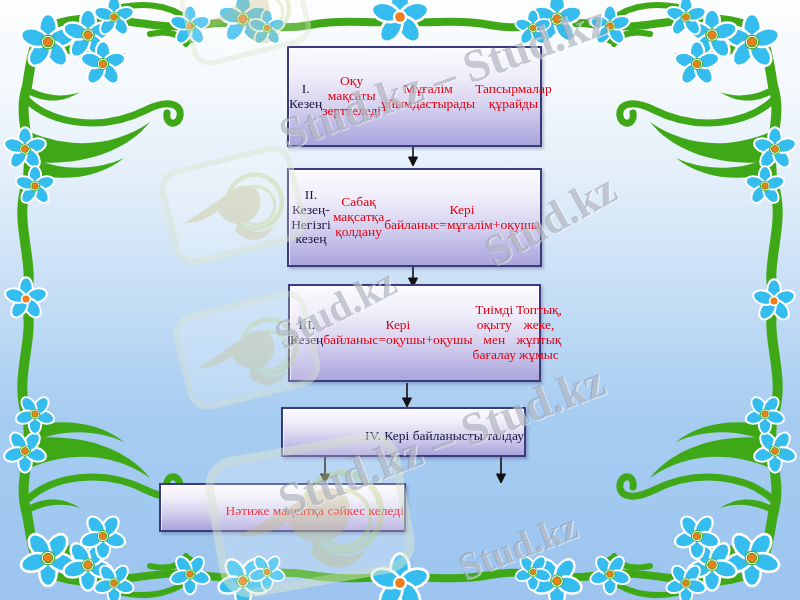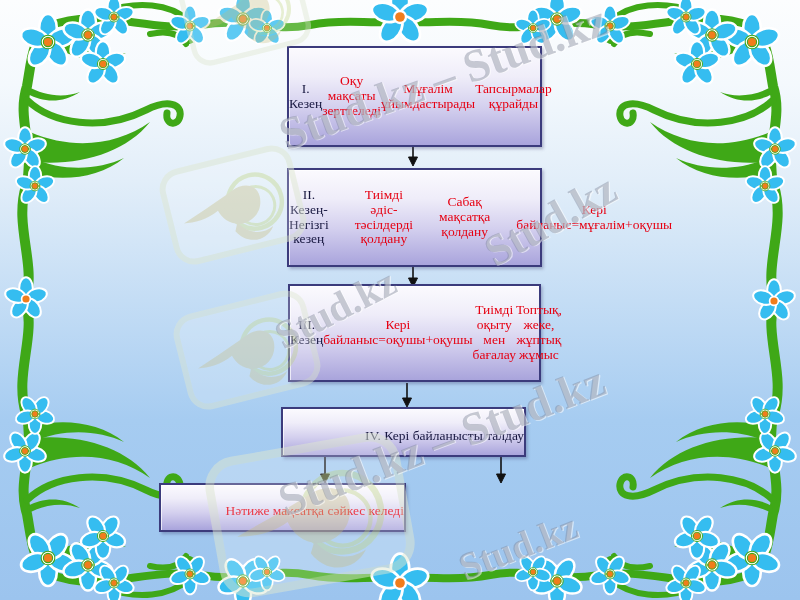--- a/index.html
+++ b/index.html
@@ -16,21 +16,21 @@
     position:absolute;z-index:2;border:2px solid #3b3b7c;
     background:linear-gradient(180deg,#fbfafe 0%,#efedf9 30%,#d3cfee 62%,#a9a4dc 100%);
     box-shadow:inset 1px 1px 0 rgba(255,255,255,.7), 1.5px 2px 3px rgba(60,60,110,.35);
     display:flex;flex-direction:row;justify-content:space-evenly;align-items:center;
     text-align:center;line-height:1.1;
   }
   .box .t{color:#17173f;font-size:13.5px;}
   .box .r{color:#e60012;font-size:13.5px;font-family:Liberation Serif, serif;}
   .box.short{justify-content:flex-end;padding-top:8px;box-sizing:border-box;}
   .box1{left:287px;top:46px;width:251px;height:97px;}
-  .box2{left:287px;top:168px;width:251px;height:95px;gap:26px;}
+  .box2{left:287px;top:168px;width:251px;height:95px;}
   .box3{left:288px;top:284px;width:249px;height:94px;}
   .box4{left:281px;top:407px;width:245px;height:50px;}
   .box5{left:159px;top:483px;width:247px;height:49px;}
   .box6{left:427px;top:483px;width:252px;height:49px;}
   .wm{
     position:absolute;z-index:3;pointer-events:none;white-space:nowrap;
     font-family:"Liberation Serif","DejaVu Serif",serif;font-weight:bold;
     color:rgba(125,132,150,.42);text-shadow:1px 1px 0 rgba(255,255,255,.55);
     transform-origin:left bottom;
   }
@@ -128,21 +128,20 @@
 
   <div class="box box1">
     <div class="t">I. Кезең</div>
     <div class="r">Оқу мақсаты зерттеледі</div>
     <div class="r">Мұғалім ұйымдастырады</div>
     <div class="r">Тапсырмалар құрайды</div>
   </div>
 
   <div class="box box2">
     <div class="t">II. Кезең-Негізгі кезең</div>
-    <div class="r">Тиімді әдіс-тәсілдерді қолдану</div>
     <div class="r">Сабақ мақсатқа қолдану</div>
     <div class="r">Кері байланыс=мұғалім+оқушы</div>
   </div>
 
   <div class="box box3">
     <div class="t">III. Кезең</div>
     <div class="r">Кері байланыс=оқушы+оқушы</div>
     <div class="r">Тиімді оқыту мен бағалау</div>
     <div class="r">Топтық, жеке, жұптық жұмыс</div>
   </div>

